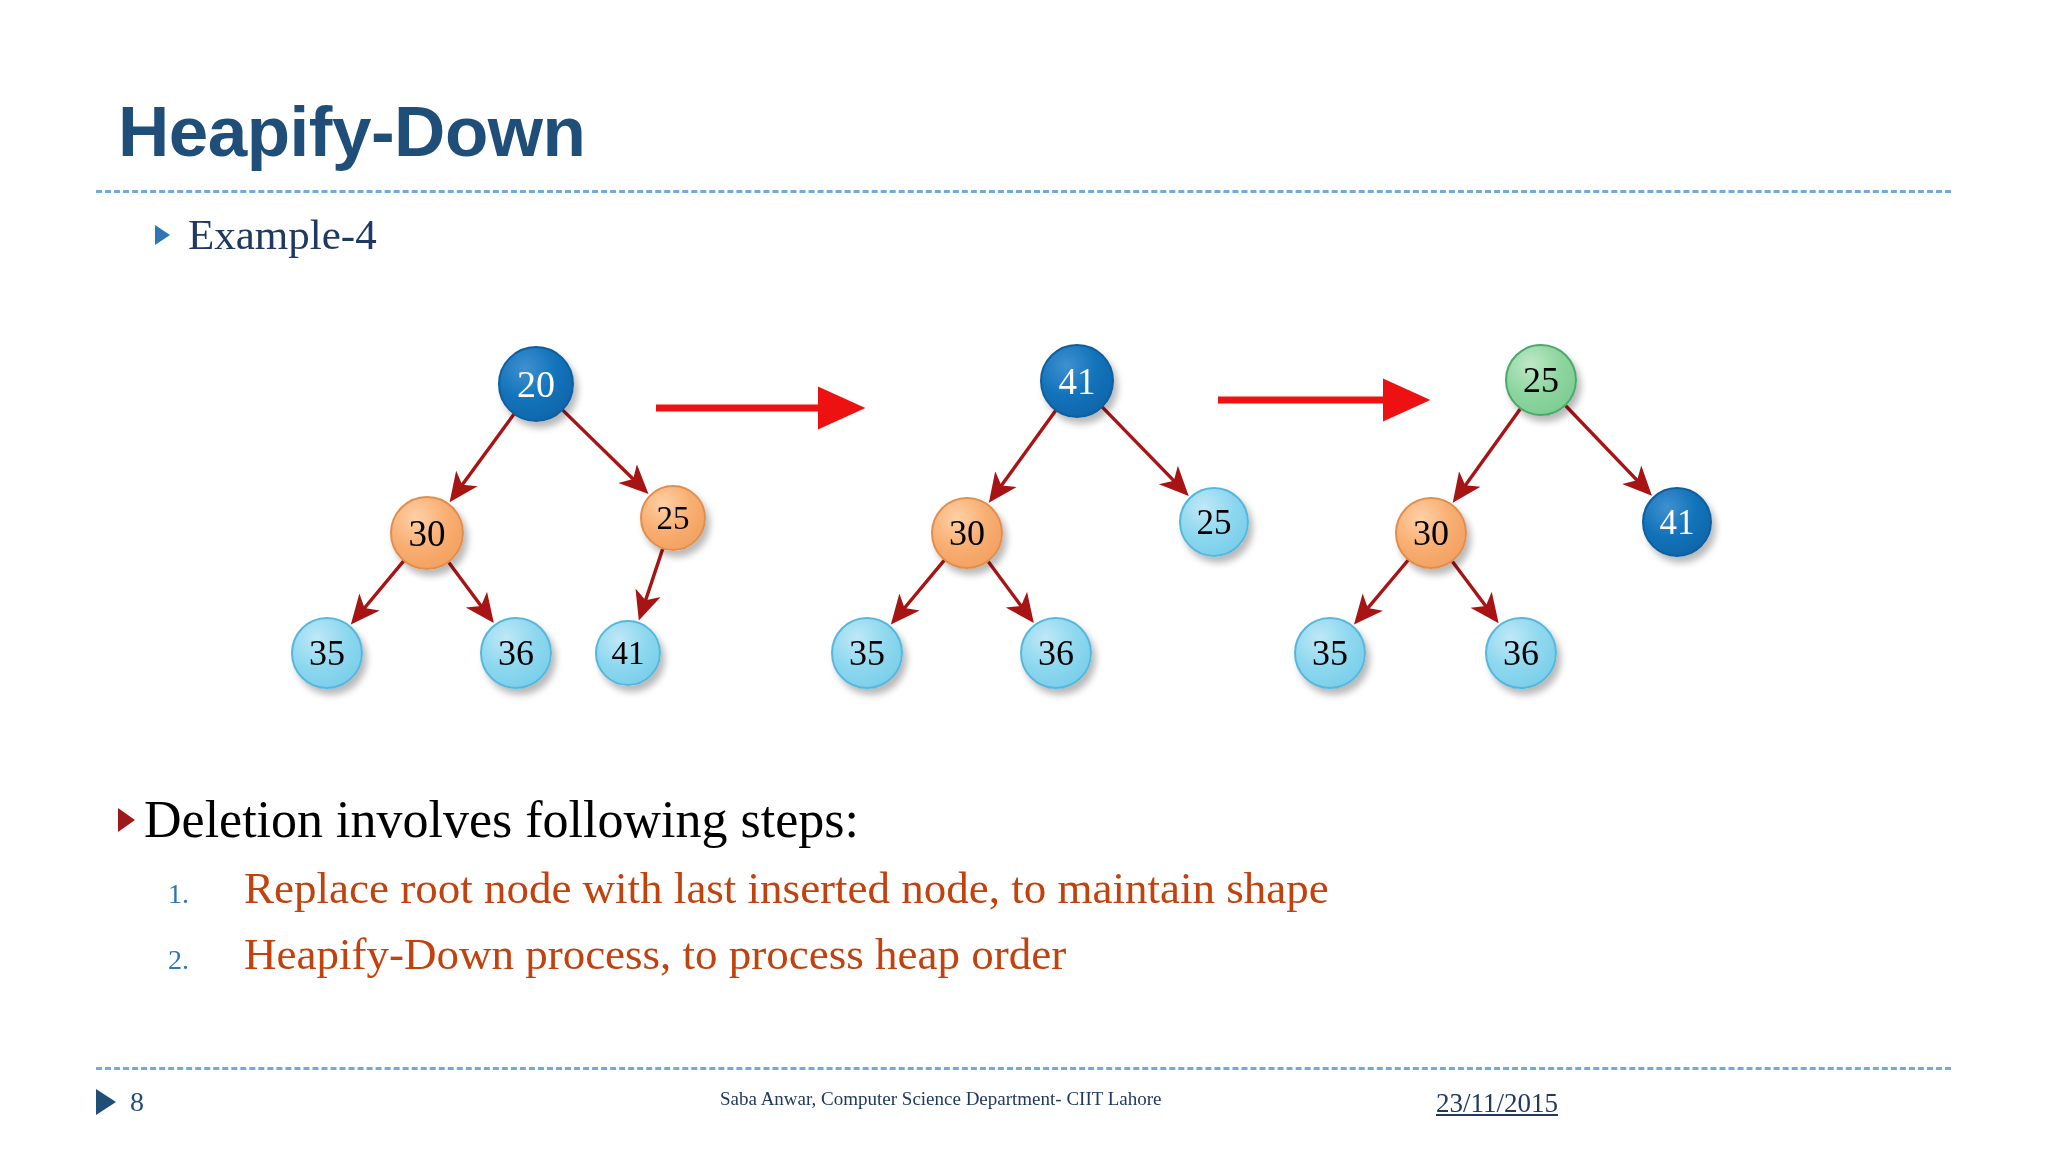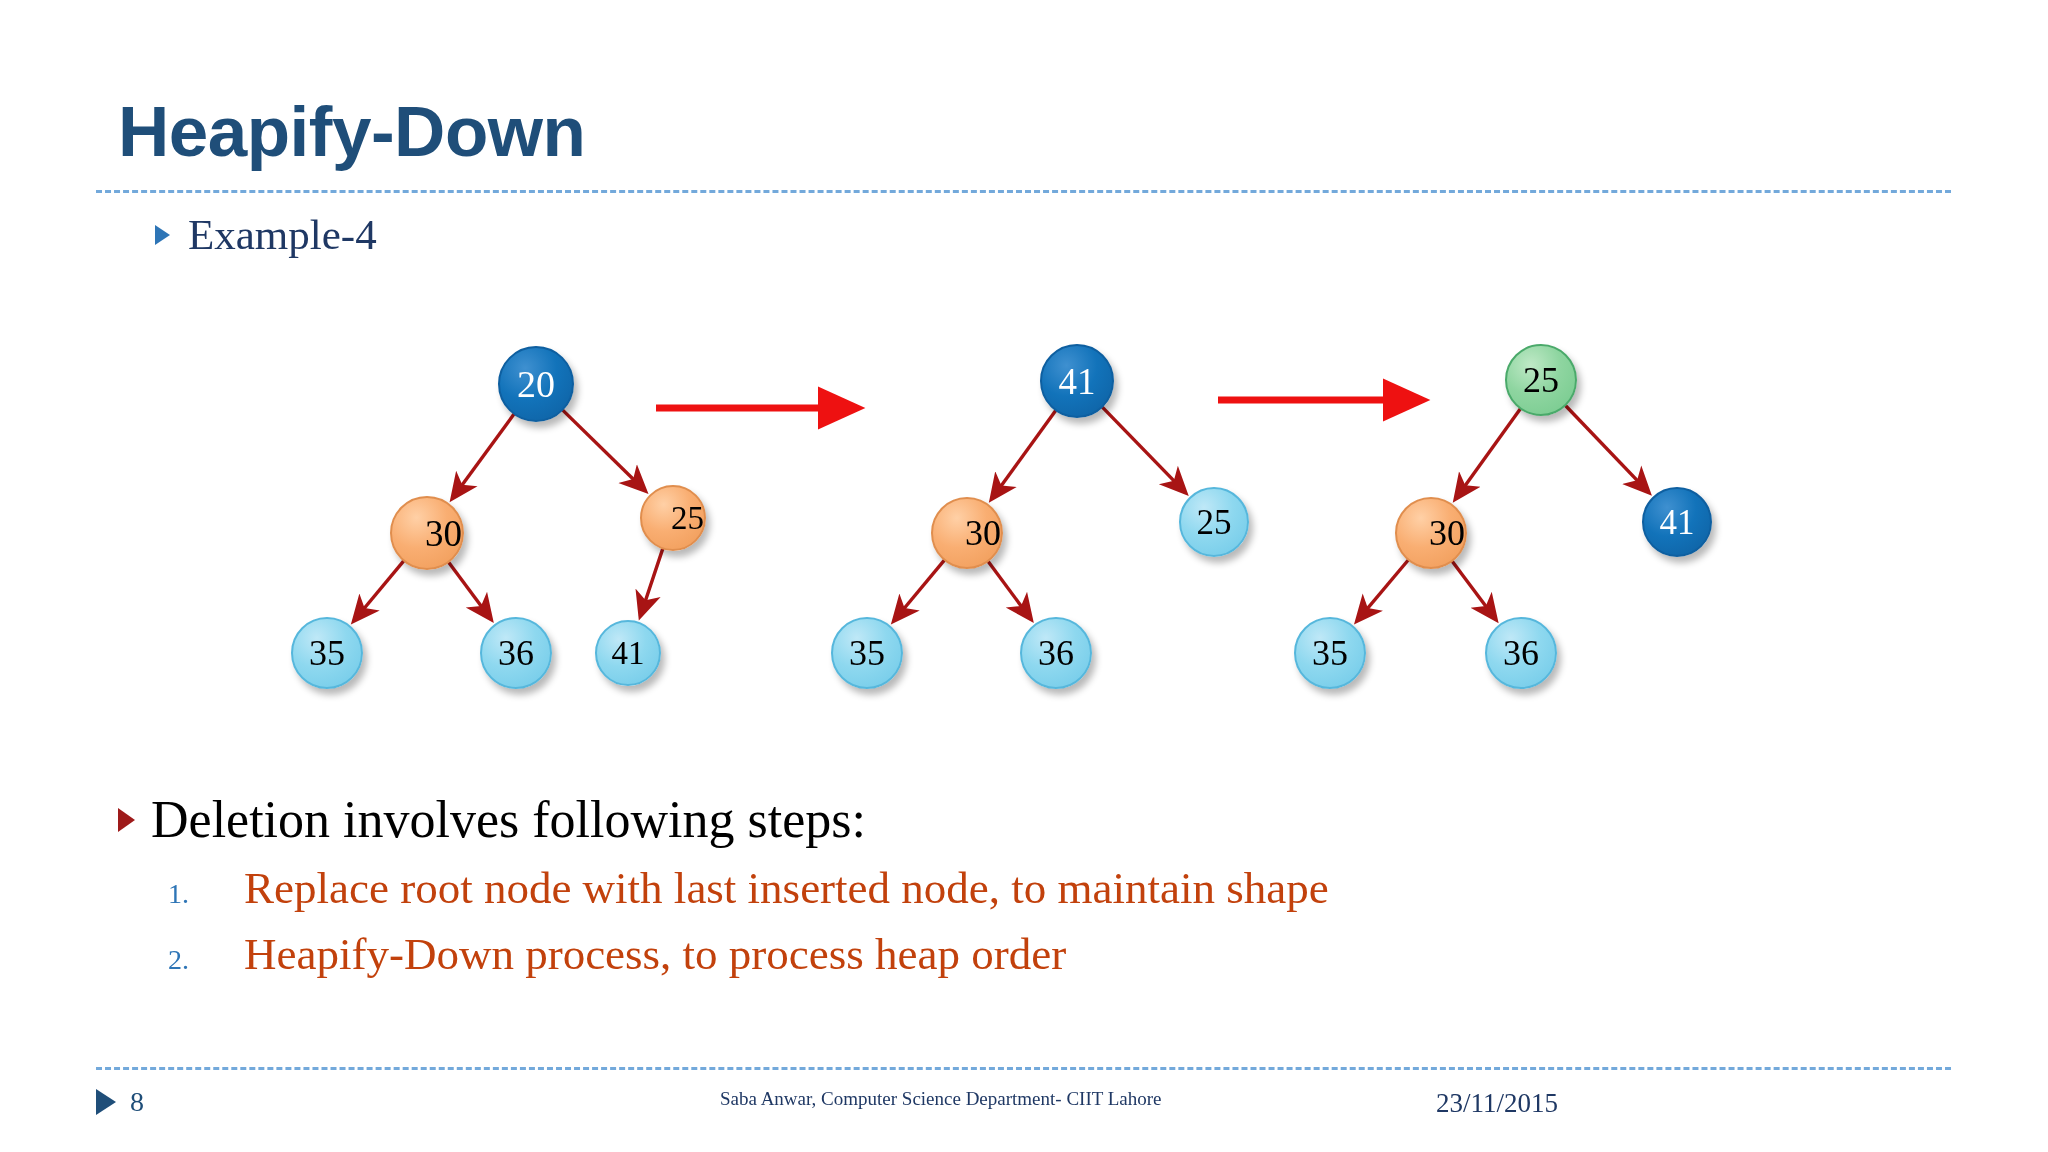--- a/index.html
+++ b/index.html
@@ -82,41 +82,40 @@
 
   .n-blue {
     background: radial-gradient(circle at 35% 28%, #3f90d0 0%, #1273ba 45%, #0e5fa0 100%);
     border: 2px solid #0e5fa0;
     color: #ffffff;
   }
   .n-orange {
     background: radial-gradient(circle at 35% 28%, #ffd0a6 0%, #f9ae72 45%, #ef9a56 100%);
     border: 2px solid #e08e4e;
     color: #000000;
-    justify-content: flex-end;
   }
   .n-lightblue {
     background: radial-gradient(circle at 35% 28%, #bfe8f7 0%, #8ed8ef 45%, #6fc9e8 100%);
     border: 2px solid #56b7dc;
     color: #000000;
   }
   .n-green {
     background: radial-gradient(circle at 35% 28%, #bfe9c6 0%, #8ed5a0 45%, #74c98c 100%);
     border: 2px solid #4aa96a;
     color: #000000;
   }
 
   
   .body-bullet {
     position: absolute;
     left: 118px;
     top: 790px;
     display: flex;
     align-items: center;
-    gap: 16px;
+    gap: 9px;
   }
   .tri-red {
     width: 0; height: 0;
     border-left: 17px solid #9e1a1a;
     border-top: 12px solid transparent;
     border-bottom: 12px solid transparent;
   }
   .body-bullet-text {
     font-size: 52px;
     color: #000000;
@@ -186,20 +185,21 @@
     color: #1f3864;
     white-space: nowrap;
   }
   .footer-date {
     position: absolute;
     left: 1340px;
     top: 6px;
     font-size: 27px;
     color: #1f3864;
     white-space: nowrap;
+    text-decoration: underline;
   }
 </style>
 </head>
 <body>
 
 <div class="slide-title">Heapify-Down</div>
 <div class="title-rule"></div>
 
 <div class="example-row">
   <span class="tri-blue"></span>

